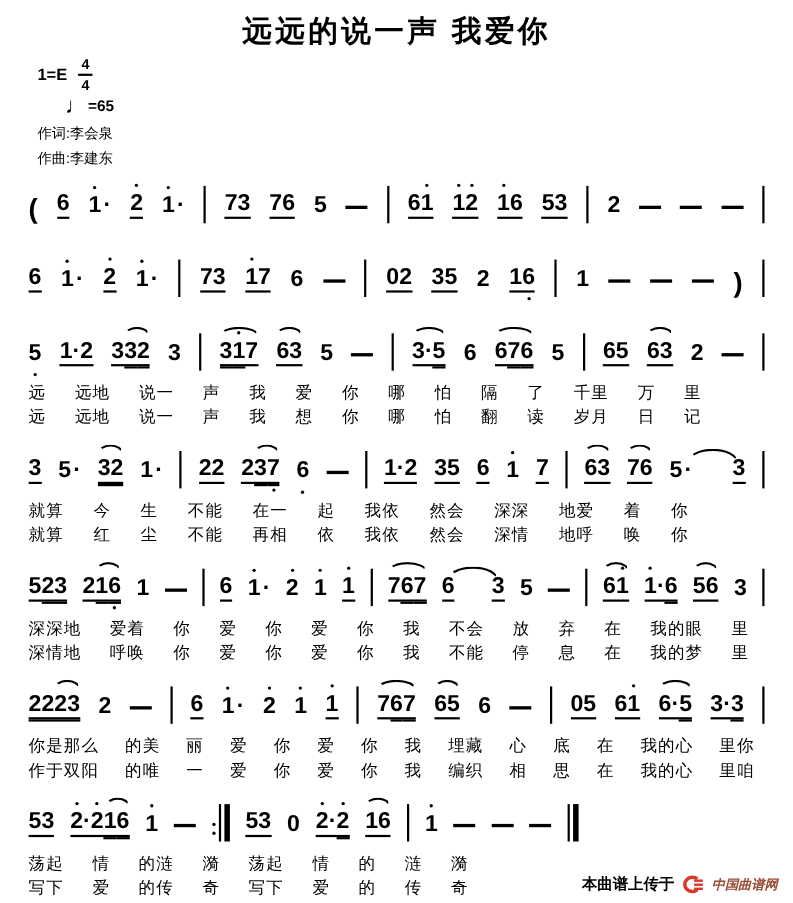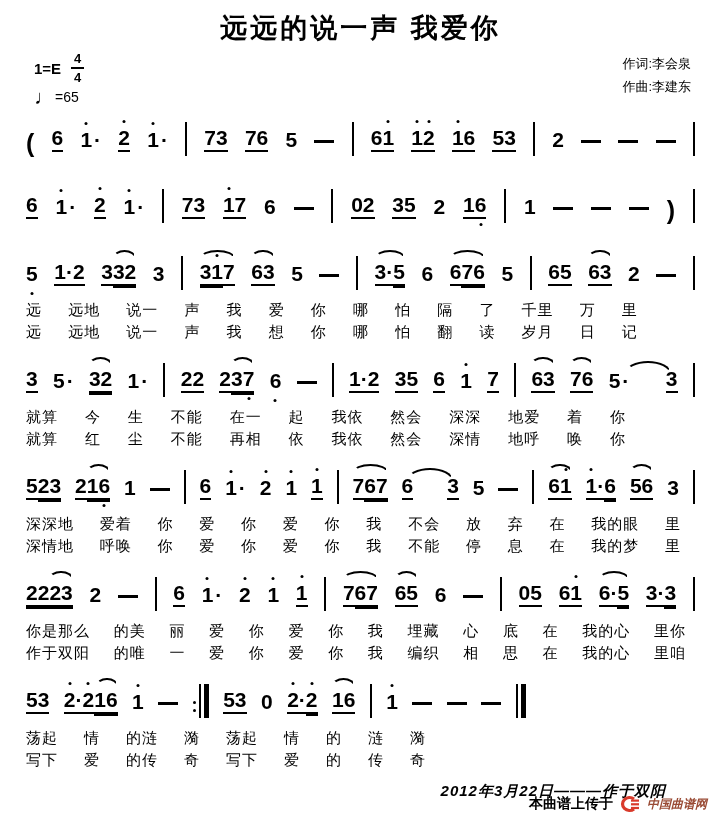--- a/index.html
+++ b/index.html
@@ -1,26 +1,26 @@
 <!DOCTYPE html>
 <html style="--logo-color: #d93a2b; --site-color: #9a4b35;"><head>
 <meta charset="utf-8">
 <style>
   html,body{margin:0;padding:0;background:#fff;}
   body{
     width:721px;height:821px;overflow:hidden;position:relative;
     font-family:"Liberation Sans","DejaVu Sans",sans-serif;color:#000;
   }
   .title{text-align:center;font-size:27px;font-weight:bold;letter-spacing:3px;margin:10px 0 4px;}
-  .meta-row{display:flex;justify-content:space-between;align-items:flex-start;padding:2px 30px 0 34px;}
+  .meta-row{display:flex;justify-content:space-between;align-items:flex-start;padding:2px 30px 0 34px;flex-direction:column;}
   .keyline{font-size:15px;font-weight:bold;display:flex;align-items:center;}
   .frac{display:inline-flex;flex-direction:column;align-items:center;margin-left:10px;font-size:13px;line-height:1;}
   .frac .num{border-bottom:2px solid #000;padding:0 3px 2px;}
   .frac .den{padding-top:2px;}
-  .tempo{font-size:14px;font-weight:normal;margin-top:2px;}
+  .tempo{font-size:14px;font-weight:bold;margin-top:2px;margin-left:25px;}
   .tempo .qnote{font-size:20px;vertical-align:-2px;margin-right:1px;}
   .credits{font-size:13px;line-height:1.8;text-align:center;}
   
   #score{padding:0 26px;margin-top:4px;}
   .line-block{margin-bottom:12px;}
   .line-block.sp{margin-bottom:16px;}
   .notes-row{display:flex;justify-content:space-between;align-items:flex-end;
              font-size:21px;font-weight:bold;width:100%;}
   .note{position:relative;display:inline-block;padding:14px 0 12px;line-height:1;}
   .nbody{display:inline-block;position:relative;padding-bottom:2px;}

